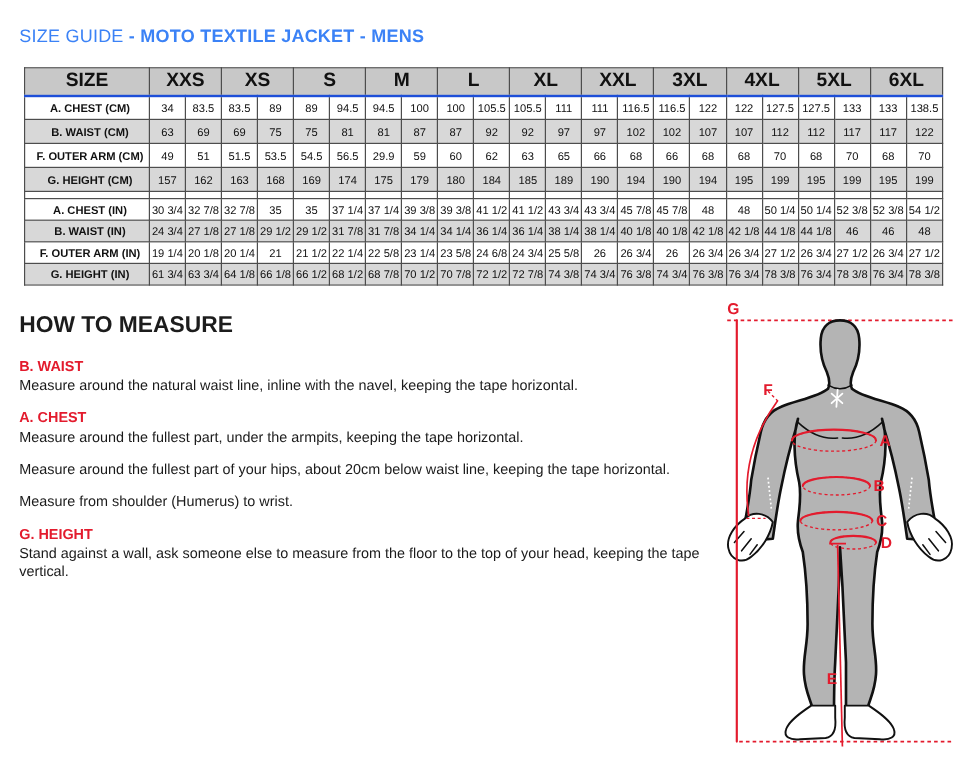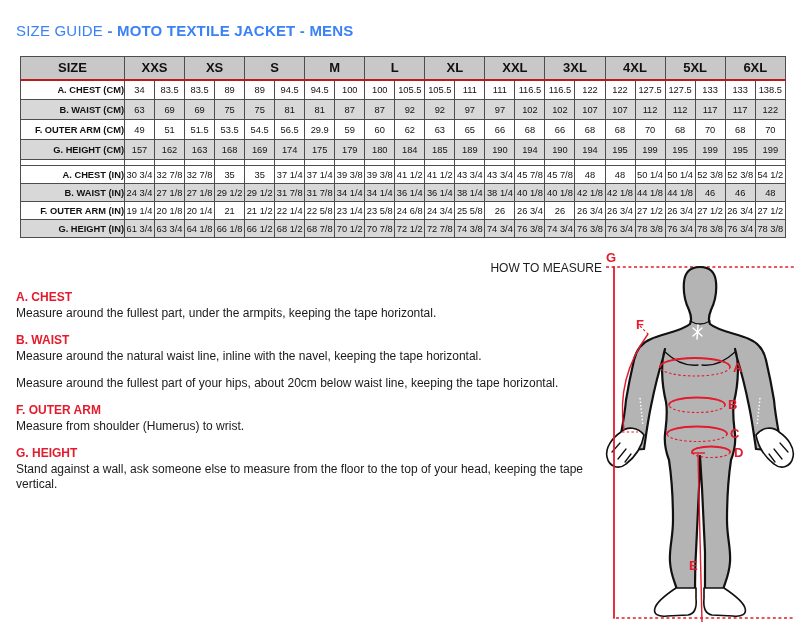--- a/index.html
+++ b/index.html
@@ -22,32 +22,32 @@
   
   #size-table{
     position:absolute;left:20px;top:56px;width:766px;
     border-collapse:collapse;table-layout:fixed;
   }
   #size-table th,#size-table td{
     border:1px solid var(--border);padding:0;text-align:center;color:#111;
     overflow:hidden;white-space:nowrap;
   }
   #size-table th{
-    background:var(--hdr);font-size:13px;font-weight:bold;height:23px;
-    border-bottom:2px solid #b91c1c;
+    background:var(--hdr);font-size:16px;font-weight:bold;height:23px;
+    border-bottom:2px solid #1d4ed8;
   }
   #size-table tr.cm td{height:20px;font-size:9.3px;}
   #size-table tr.in td{height:18px;font-size:9.3px;}
   #size-table tr.alt td{background:var(--alt);}
-  #size-table td.rowlabel{text-align:right;padding-left:5px;font-weight:bold;font-size:9.3px;margin-left:40px;}
+  #size-table td.rowlabel{text-align:center;padding-left:5px;font-weight:bold;font-size:9.3px;margin-left:40px;}
   #size-table tr.sep td{height:6px;background:#fff;}
 
   
   #howto{position:absolute;left:16px;top:261px;width:586px;}
-  #howto h2{font-size:12px;font-weight:normal;margin:0 0 15px 0;color:#1c1c1c;text-align:right;}
+  #howto h2{font-size:19px;font-weight:bold;margin:0 0 15px 0;color:#1c1c1c;}
   .section{margin:0 0 12px 0;}
   .section h3{color:var(--red);font-size:12px;font-weight:bold;margin:0 0 2px 0;}
   .section p{font-size:12px;margin:0;line-height:1.25;color:#1a1a1a;}
 
   
   #figure{position:absolute;left:598px;top:248px;width:200px;height:394px;}
   .bodyfill{fill:var(--bodygray);stroke:#111;stroke-width:2.2;stroke-linejoin:round;}
   .white-part{fill:#fff;stroke:#111;stroke-width:1.6;stroke-linejoin:round;}
   .detail{stroke:#111;stroke-width:1.3;fill:none;stroke-linecap:round;}
   .white-detail{stroke:#fff;stroke-width:1.5;fill:none;stroke-linecap:round;}
@@ -331,32 +331,31 @@
           <td>76 3/4</td>
           <td>78 3/8</td>
         </tr>
       </tbody>
   </table>
 
   <div id="howto">
     <h2>HOW TO MEASURE</h2>
     <div>
         <div class="section">
+          <h3>B. WAIST</h3>
+          <p>Measure around the natural waist line, inline with the navel, keeping the tape horizontal.</p>
+        </div>
+        <div class="section">
           <h3>A. CHEST</h3>
           <p>Measure around the fullest part, under the armpits, keeping the tape horizontal.</p>
-        </div>
-        <div class="section">
-          <h3>B. WAIST</h3>
-          <p>Measure around the natural waist line, inline with the navel, keeping the tape horizontal.</p>
         </div>
         <div class="section">
           <p>Measure around the fullest part of your hips, about 20cm below waist line, keeping the tape horizontal.</p>
         </div>
         <div class="section">
-          <h3>F. OUTER ARM</h3>
           <p>Measure from shoulder (Humerus) to wrist.</p>
         </div>
         <div class="section">
           <h3>G. HEIGHT</h3>
           <p>Stand against a wall, ask someone else to measure from the floor to the top of your head, keeping the tape vertical.</p>
         </div>
       </div>
   </div>
 
   <svg id="figure" viewBox="0 0 200 394">

